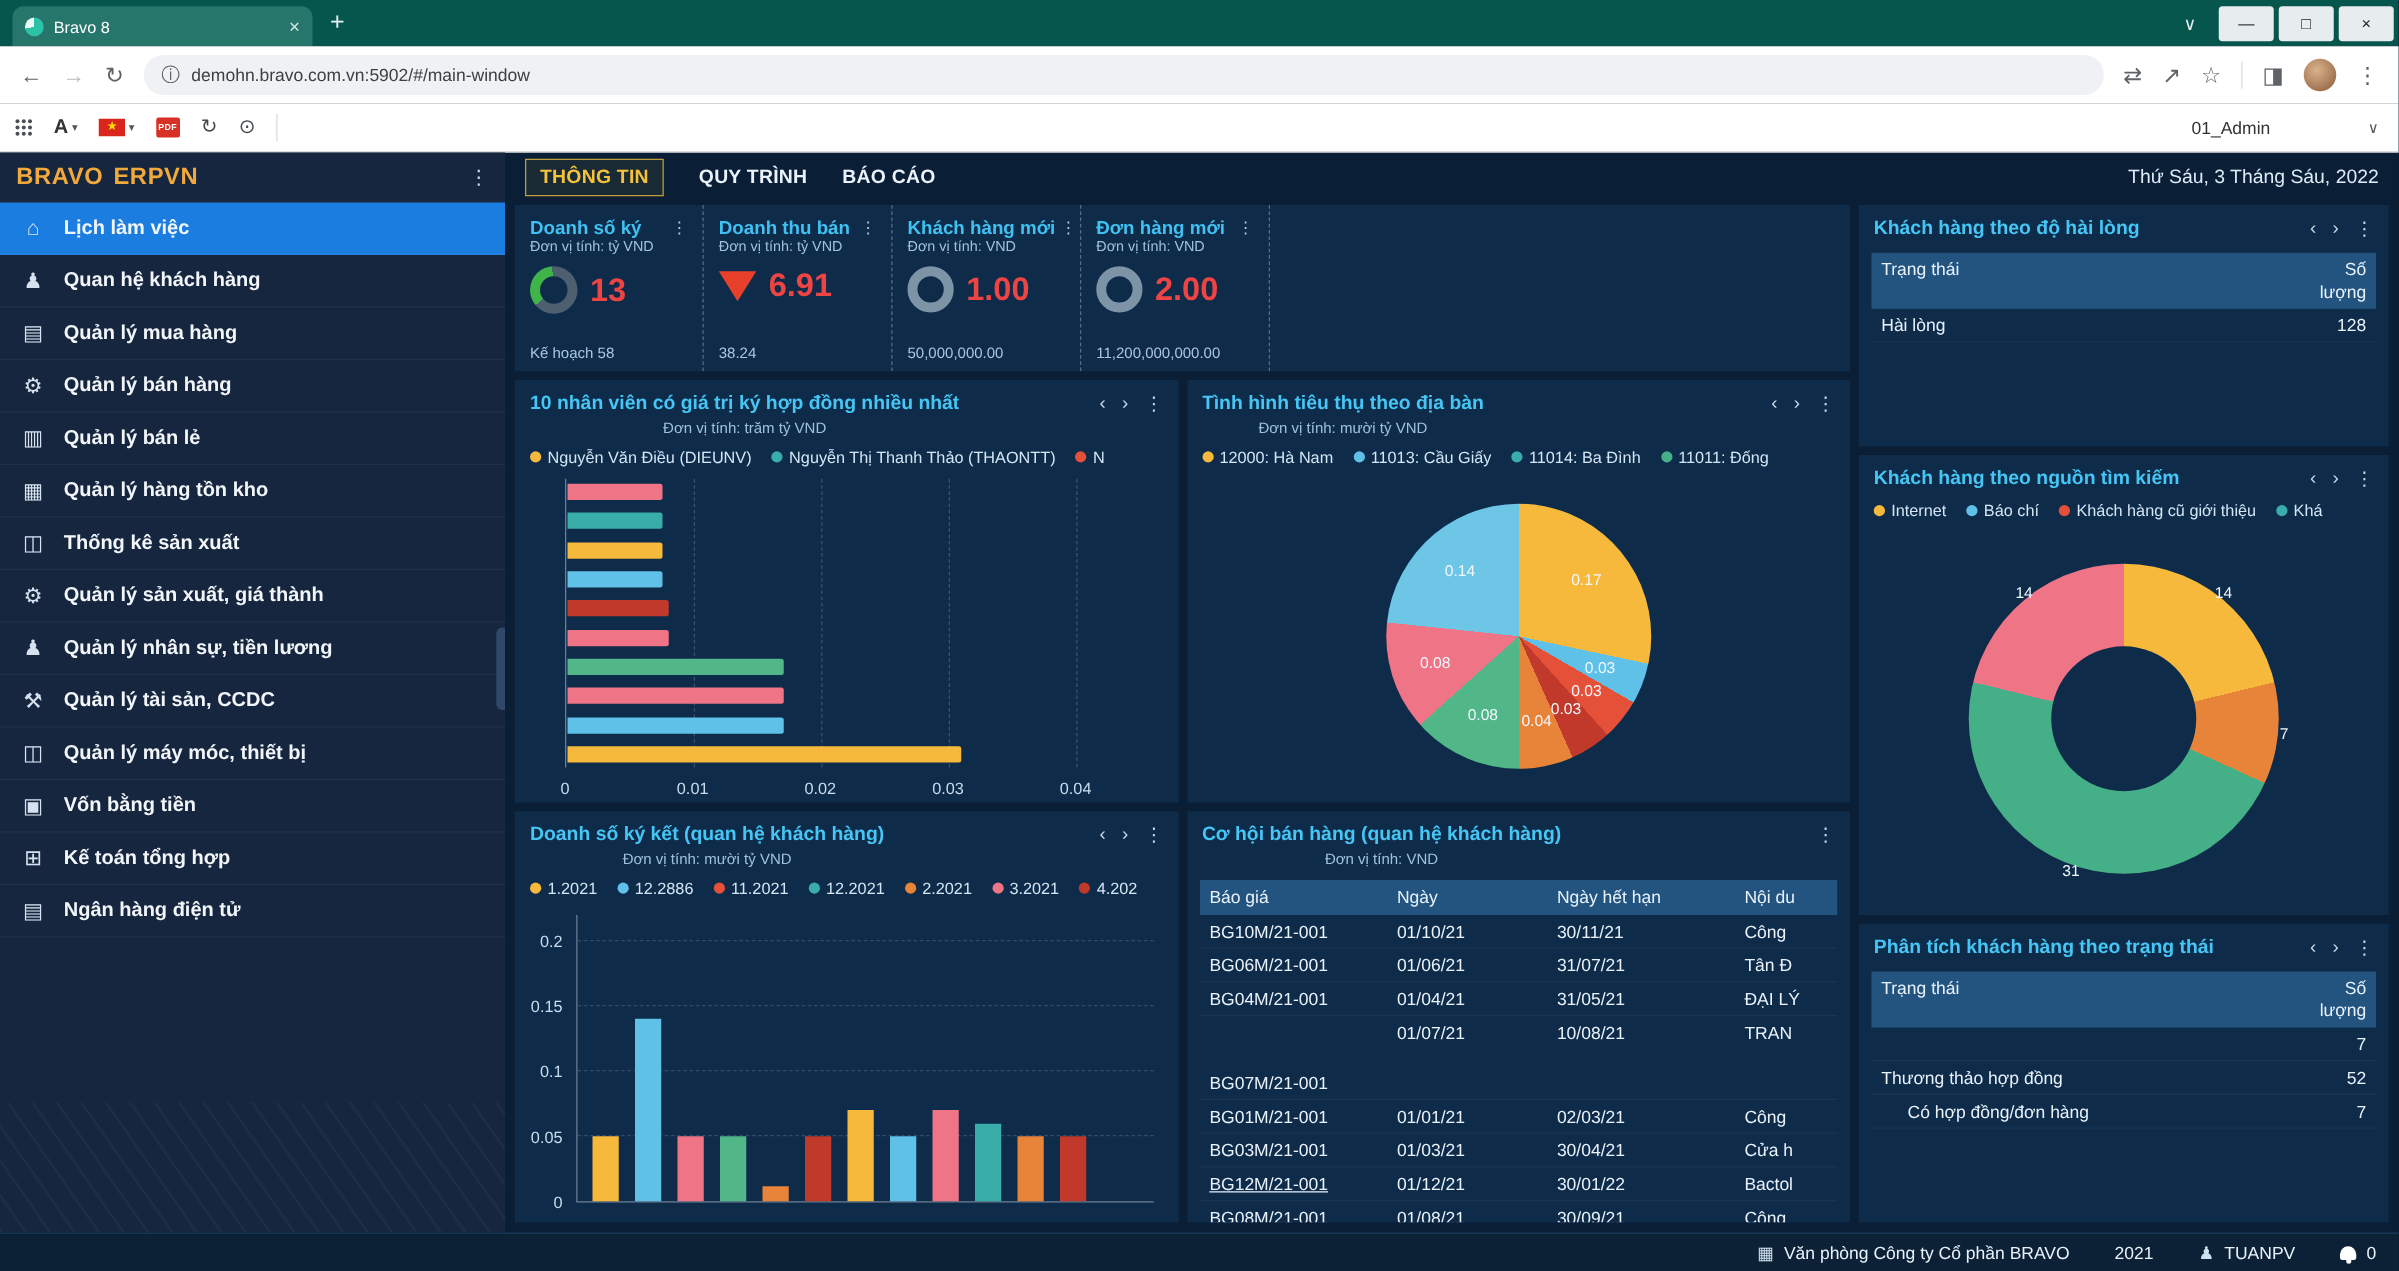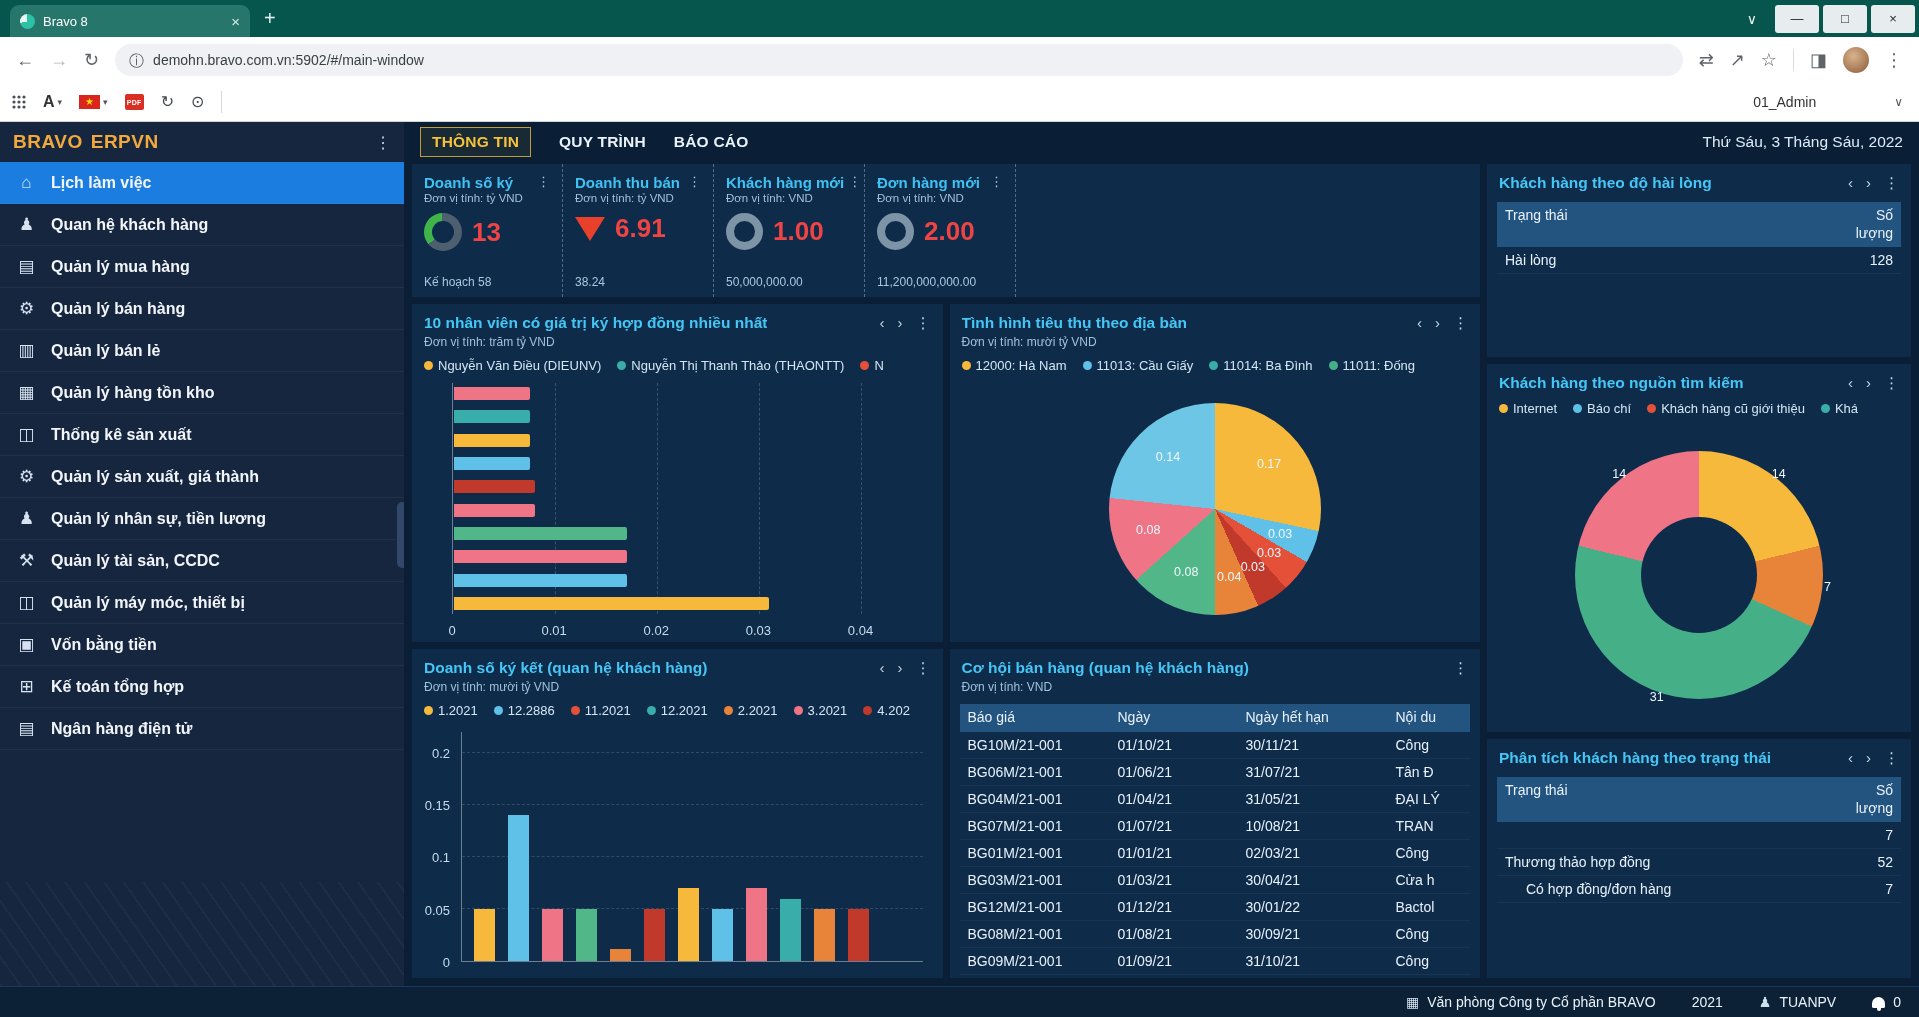--- a/index.html
+++ b/index.html
@@ -57,21 +57,21 @@
   #dash { flex:1; display:flex; gap:7px; padding:2px 8px 8px; min-height:0; }
   #left-col { flex:1; display:flex; flex-direction:column; gap:7px; min-width:0; }
   #right-col { width:424px; flex:none; display:flex; flex-direction:column; gap:7px; }
 
   .panel { background:#0e2b4a; display:flex; flex-direction:column; overflow:hidden; }
   .row2 { height:338px; flex:none; display:flex; gap:7px; }
   .row3 { flex:1; display:flex; gap:7px; min-height:0; }
   .row2 .panel, .row3 .panel { flex:1; min-width:0; }
 
   .phead { display:flex; align-items:flex-start; padding:10px 12px 2px; flex:none; }
-  .phead-main { min-width:0; }
+  .phead-main { min-width:0;text-align:center; }
   .ptitle { color:#45c6f5; font-weight:bold; font-size:15.5px; white-space:nowrap; overflow:hidden; }
   .punit { color:#9fc2dc; font-size:12px; margin-top:3px; white-space:nowrap; }
   .pctrl { margin-left:auto; display:flex; gap:13px; color:#c9d6e4; font-size:15px; flex:none; padding-left:8px; }
 
   .legend { display:flex; gap:16px; padding:7px 12px 2px; overflow:hidden; flex:none; white-space:nowrap; }
   .legend-item { display:inline-flex; align-items:center; gap:5px; color:#d4e6f5; font-size:13px; flex:none; }
   .legend-dot { width:9px; height:9px; border-radius:50%; flex:none; }
 
   
   #kpi-panel { height:133px; flex:none; flex-direction:row; }
@@ -540,39 +540,39 @@
                   <span class="cell" style="width: 150px;">31/07/21</span>
                   <span class="cell" style="flex: 1 1 0%;">Tân Đ</span>
                 </div>
                 <div class="tr">
                   <span class="cell" style="width: 150px;">BG04M/21-001</span>
                   <span class="cell" style="width: 128px;">01/04/21</span>
                   <span class="cell" style="width: 150px;">31/05/21</span>
                   <span class="cell" style="flex: 1 1 0%;">ĐẠI LÝ</span>
                 </div>
                 <div class="tr">
-                  <span class="cell" style="width: 150px;">BG07M/21-001</span>
+                  <span class="cell" style="width: 150px; margin-top: 40px;">BG07M/21-001</span>
                   <span class="cell" style="width: 128px;">01/07/21</span>
                   <span class="cell" style="width: 150px;">10/08/21</span>
                   <span class="cell" style="flex: 1 1 0%;">TRAN</span>
                 </div>
                 <div class="tr">
                   <span class="cell" style="width: 150px;">BG01M/21-001</span>
                   <span class="cell" style="width: 128px;">01/01/21</span>
                   <span class="cell" style="width: 150px;">02/03/21</span>
                   <span class="cell" style="flex: 1 1 0%;">Công</span>
                 </div>
                 <div class="tr">
                   <span class="cell" style="width: 150px;">BG03M/21-001</span>
                   <span class="cell" style="width: 128px;">01/03/21</span>
                   <span class="cell" style="width: 150px;">30/04/21</span>
                   <span class="cell" style="flex: 1 1 0%;">Cửa h</span>
                 </div>
                 <div class="tr">
-                  <span class="cell" style="width: 150px;">BG12M/21-001</span>
+                  <span class="cell" style="width: 150px; text-decoration: underline;">BG12M/21-001</span>
                   <span class="cell" style="width: 128px;">01/12/21</span>
                   <span class="cell" style="width: 150px;">30/01/22</span>
                   <span class="cell" style="flex: 1 1 0%;">Bactol</span>
                 </div>
                 <div class="tr">
                   <span class="cell" style="width: 150px;">BG08M/21-001</span>
                   <span class="cell" style="width: 128px;">01/08/21</span>
                   <span class="cell" style="width: 150px;">30/09/21</span>
                   <span class="cell" style="flex: 1 1 0%;">Công</span>
                 </div>

